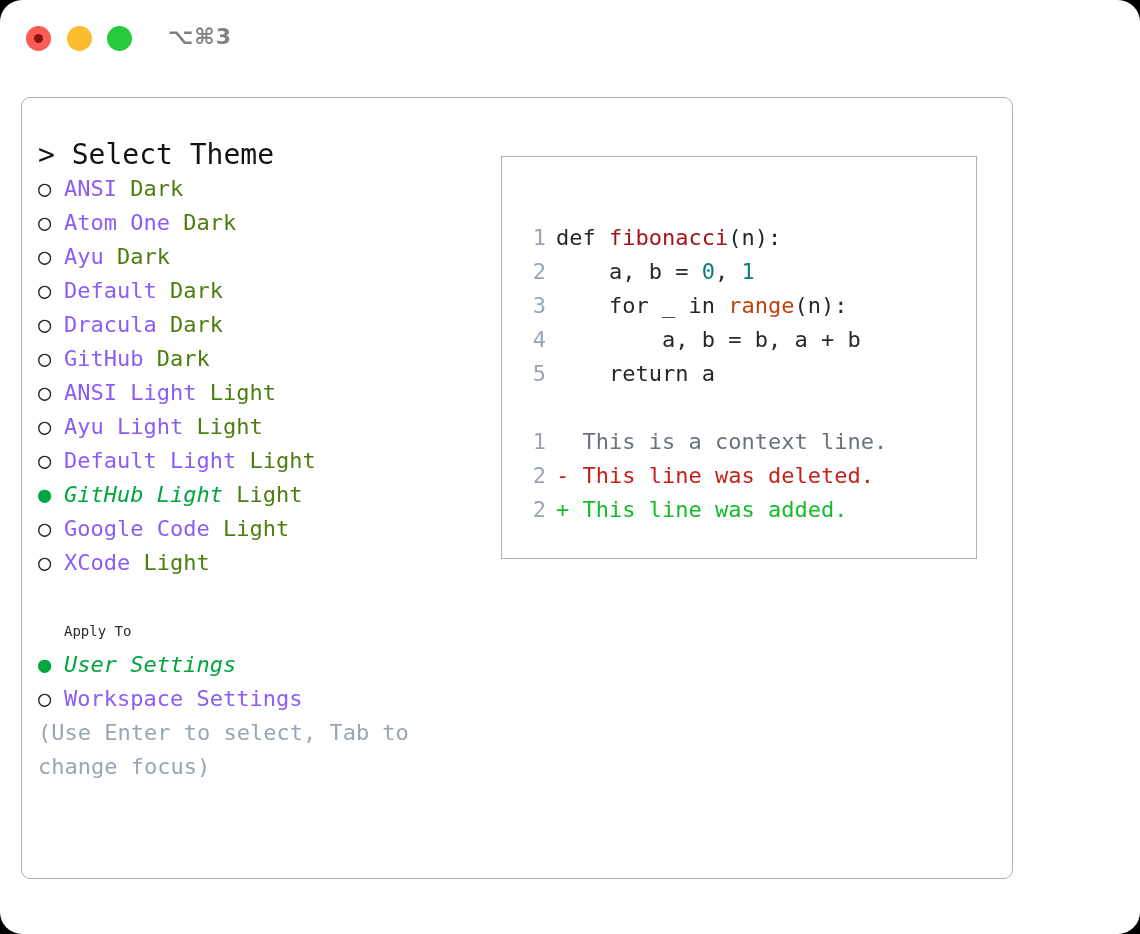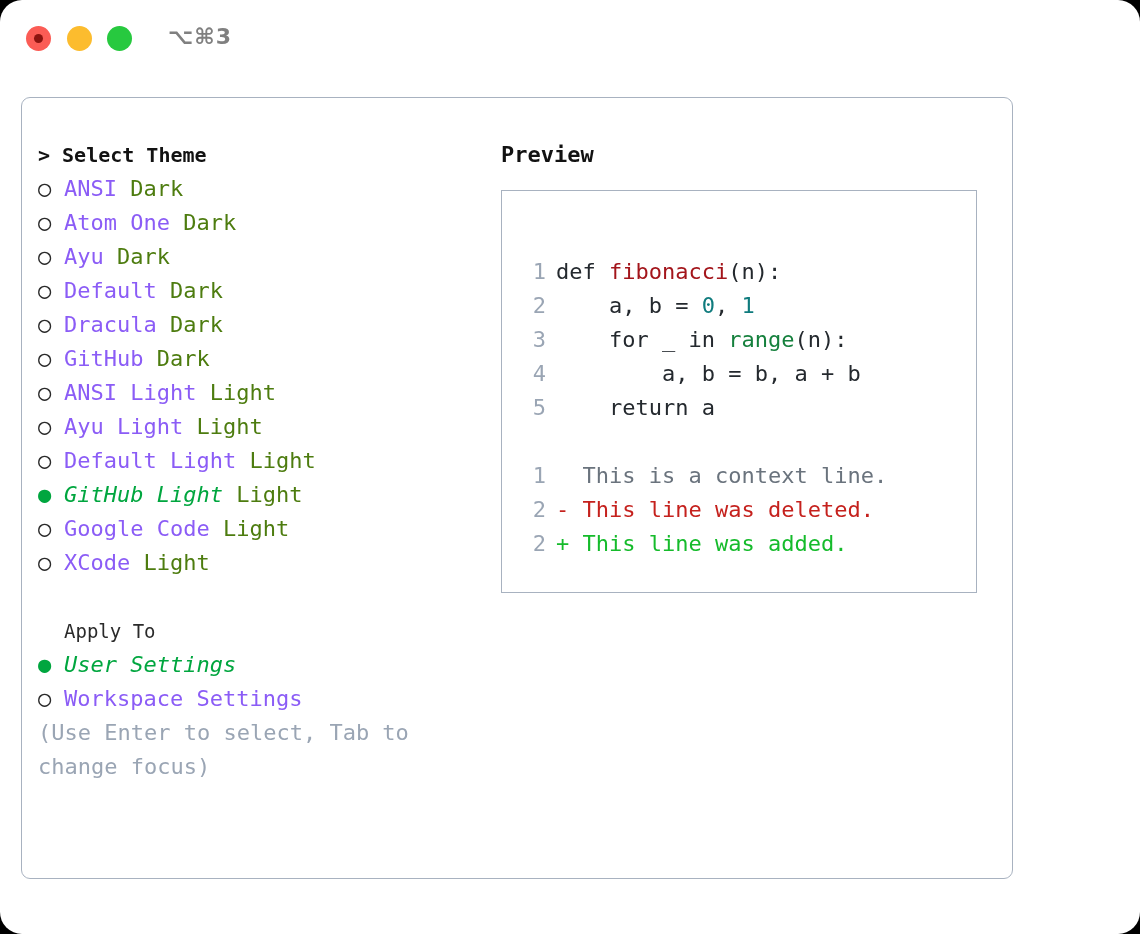--- a/index.html
+++ b/index.html
@@ -72,43 +72,43 @@
     background: #ffffff;
   }
   
   .left-col {
     position: absolute;
     left: 16px;
     top: 40px;
     width: 440px;
   }
   .section-head {
-    font-size: 20px;
-    font-weight: bold;
+    font-size: 28px;
+    font-weight: normal;
     color: #121212;
     line-height: 34px;
     white-space: pre;
   }
   .list-row {
     font-size: 22px;
     line-height: 34px;
     color: #2a2a2a;
     white-space: pre;
   }
   .marker {
     display: inline-block;
     width: 26px;
     color: #2a2a2a;
   }
   .row-selected .marker { color: #00a63f; }
   .row-selected .row-label { color: #00a63f; font-style: italic; }
   .row-label { color: #8b5cf6; }
   .row-tag { color: #4d7c0f; }
   .apply-head {
-    font-size: 19px;
+    font-size: 14px;
     line-height: 34px;
     color: #2a2a2a;
     white-space: pre;
     padding-left: 26px;
   }
   .spacer-row { height: 34px; }
   .hint {
     font-size: 22px;
     line-height: 34px;
     color: #9aa5b4;
@@ -147,21 +147,21 @@
   .ln {
     display: inline-block;
     width: 24px;
     text-align: right;
     color: #9aa5b4;
     margin-right: 10px;
   }
   .tok-plain   { color: #24292e; }
   .tok-fn      { color: #a3151b; }
   .tok-num     { color: #0f7b7d; }
-  .tok-builtin { color: #15803d; margin-top: 44px; }
+  .tok-builtin { color: #c2410c; margin-top: 44px; }
   .diff-ctx    { color: #6a737d; }
   .diff-del    { color: #c5211d; }
   .diff-add    { color: #15bb2b; }
   .blank-line  { height: 34px; }
 </style>
 </head>
 <body>
 
 <div class="window">
 
@@ -196,20 +196,19 @@
       <div class="apply-head">Apply To</div>
       <div id="apply-list">
           <div class="list-row row-selected"><span class="marker">●</span><span class="row-label">User Settings</span></div>
           <div class="list-row"><span class="marker">○</span><span class="row-label">Workspace Settings</span></div>
         </div>
 
       <div class="hint">(Use Enter to select, Tab to change focus)</div>
     </div>
 
     <div class="right-col">
-      <div class="preview-head">Preview</div>
       <div class="preview-box">
         <div class="code" id="code-area"><div><span class="ln">1</span><span class="tok-plain">def </span><span class="tok-fn">fibonacci</span><span class="tok-plain">(n):</span></div><div><span class="ln">2</span><span class="tok-plain">    a, b = </span><span class="tok-num">0</span><span class="tok-plain">, </span><span class="tok-num">1</span></div><div><span class="ln">3</span><span class="tok-plain">    for _ in </span><span class="tok-builtin">range</span><span class="tok-plain">(n):</span></div><div><span class="ln">4</span><span class="tok-plain">        a, b = b, a + b</span></div><div><span class="ln">5</span><span class="tok-plain">    return a</span></div><div class="blank-line"></div><div><span class="ln">1</span><span class="diff-ctx"> </span><span class="diff-ctx"> This is a context line.</span></div><div><span class="ln">2</span><span class="diff-del">-</span><span class="diff-del"> This line was deleted.</span></div><div><span class="ln">2</span><span class="diff-add">+</span><span class="diff-add"> This line was added.</span></div></div>
       </div>
     </div>
 
   </div>
 </div>
 
 </body></html>

